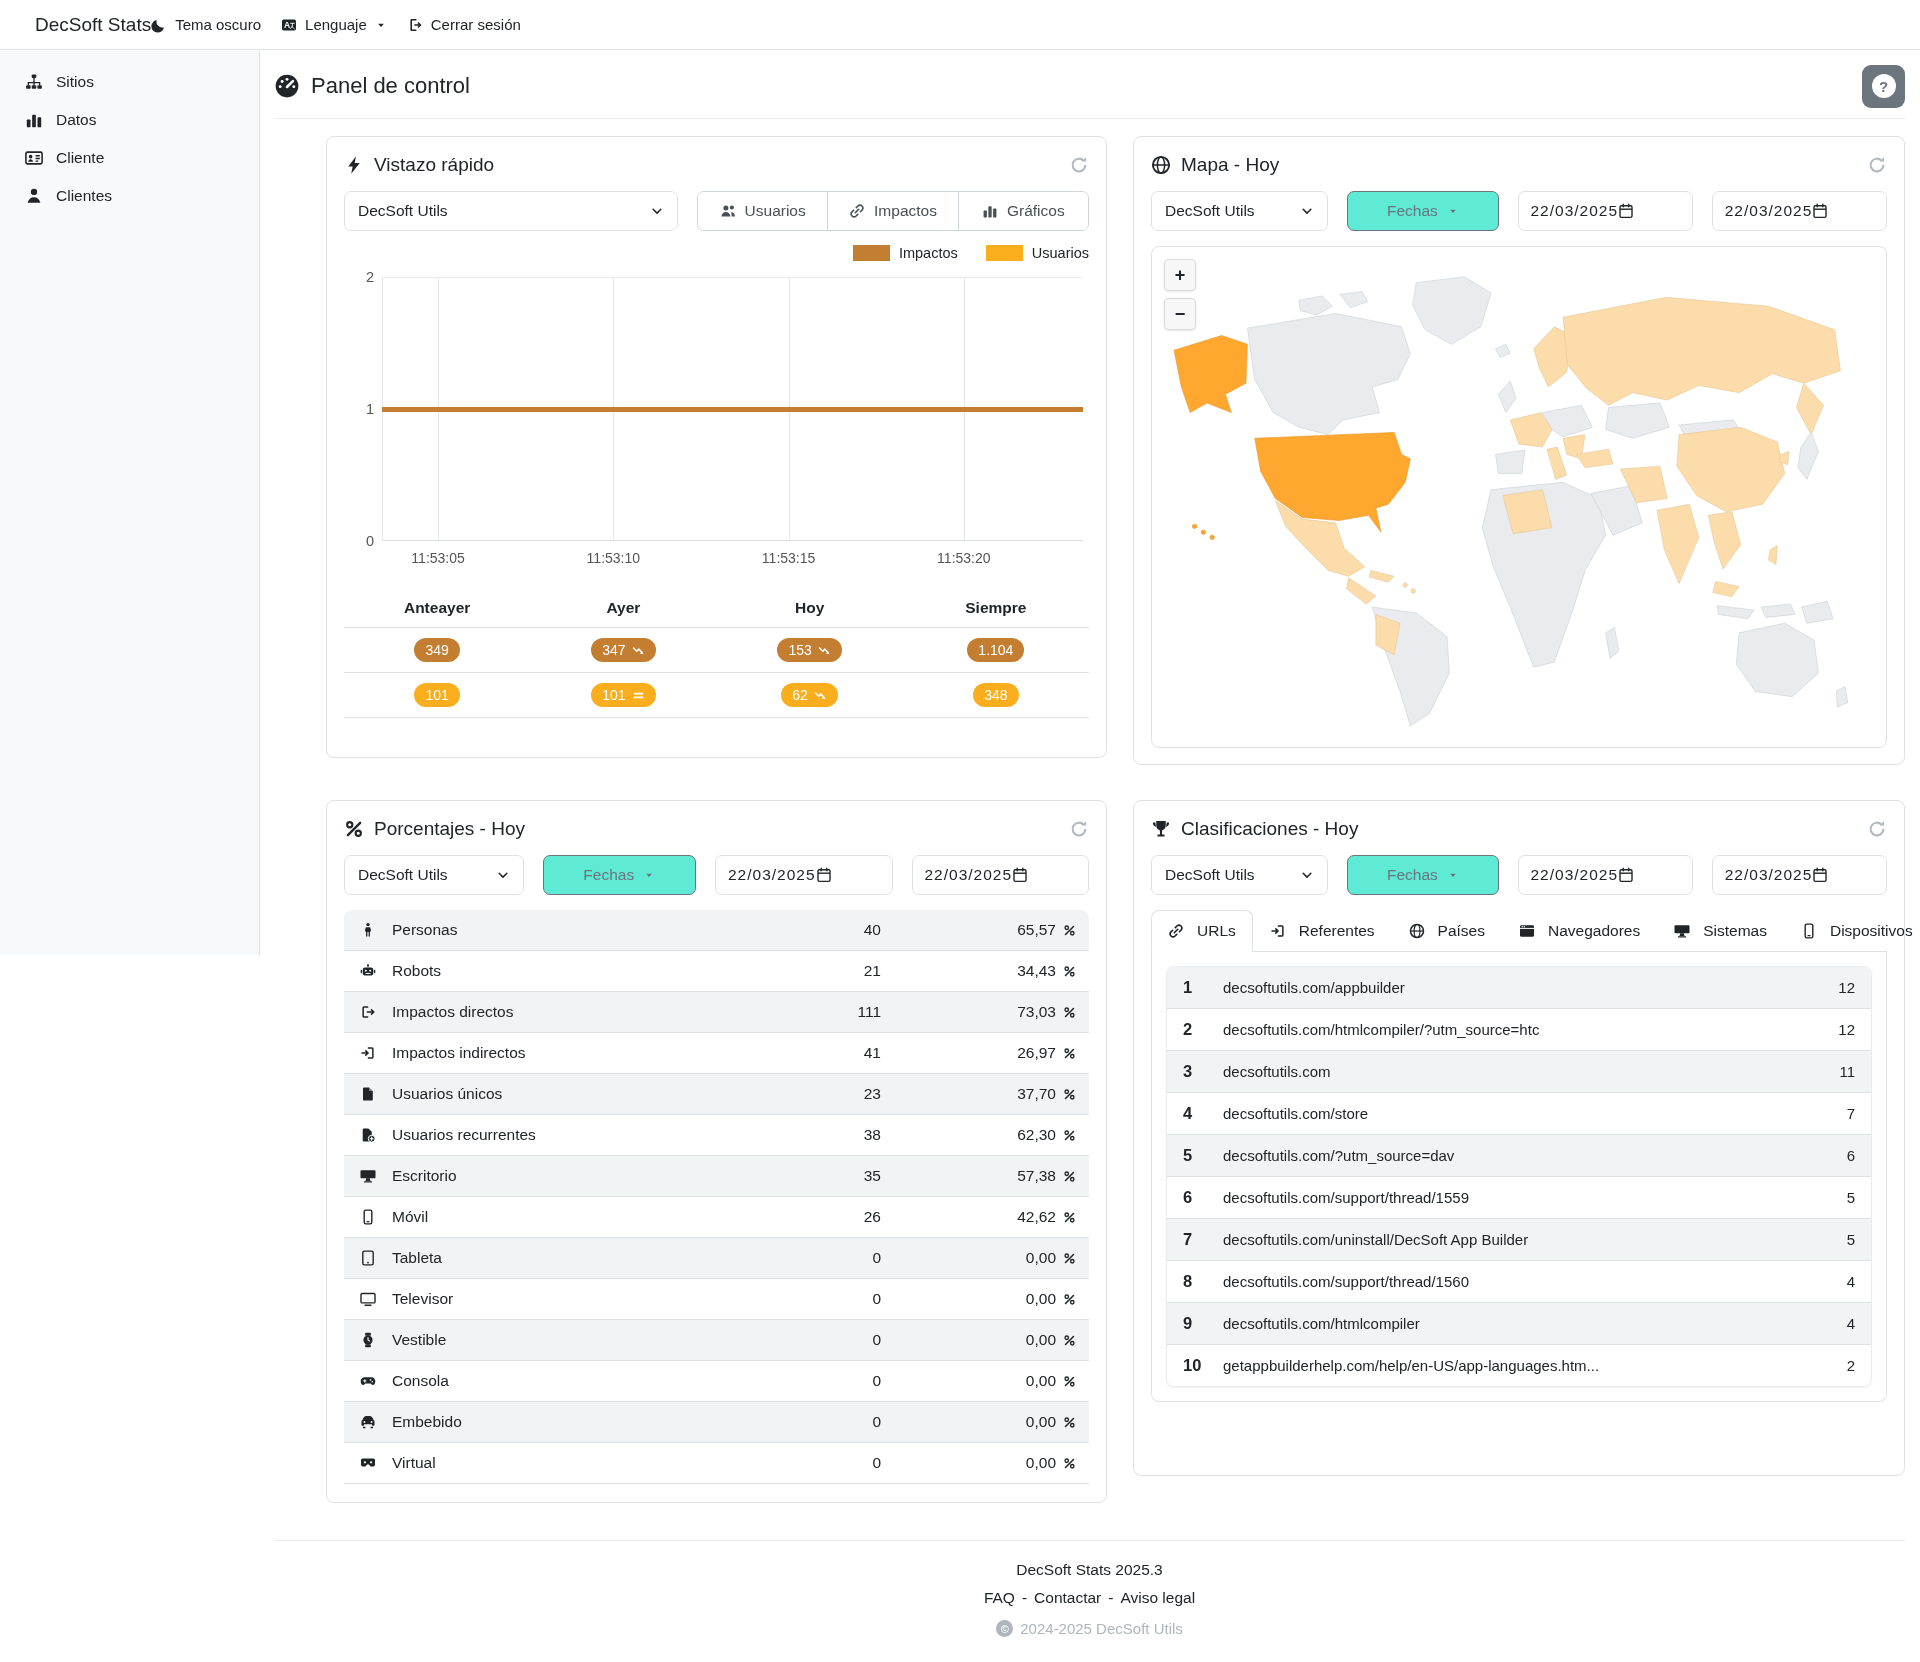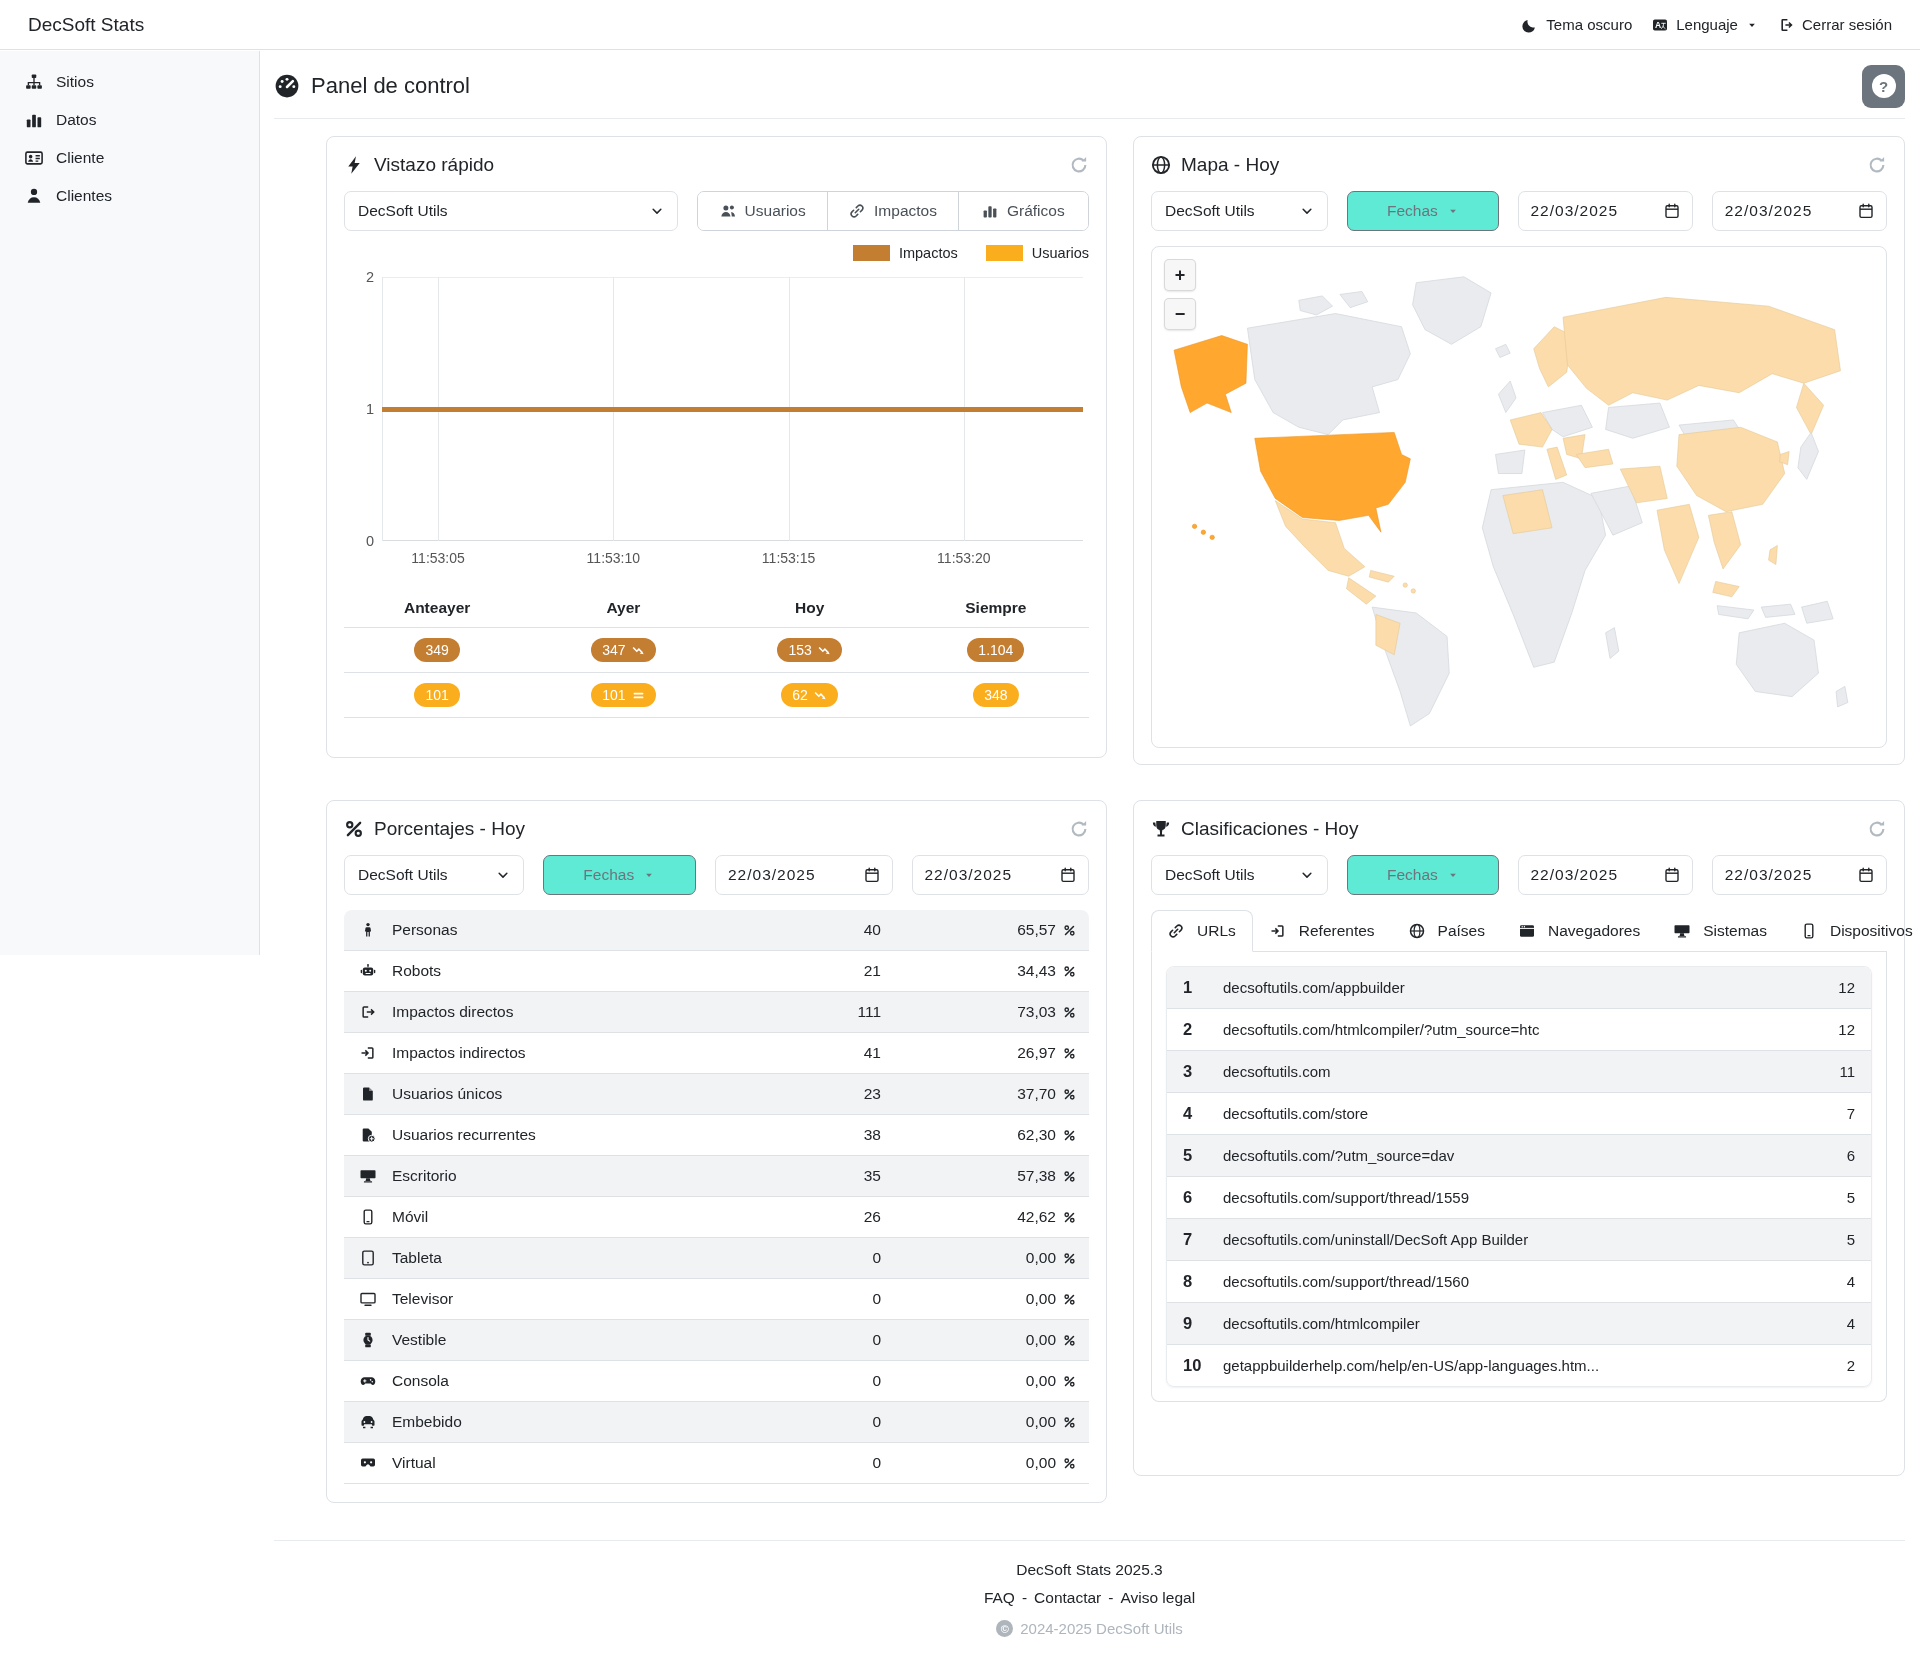--- a/index.html
+++ b/index.html
@@ -4,21 +4,21 @@
 <style>
   html,body{margin:0;padding:0}
   body{font-family:"Liberation Sans",sans-serif;color:#212529;background:#fff}
   .page{position:relative;width:1920px;height:1662px;overflow:hidden;background:#fff}
   .icon{display:block;flex:none}
   .s12{width:12px;height:12px}.s13{width:13px;height:13px}.s14{width:14px;height:14px}
   .s16{width:16px;height:16px}.s18{width:18px;height:18px}.s20{width:20px;height:20px}.s26{width:26px;height:26px}
 
   
   .navbar{position:absolute;top:0;left:0;right:0;height:50px;border-bottom:1px solid #dee2e6;
-    display:flex;align-items:center;justify-content:space-between;padding:0 28px;box-sizing:border-box;background:#fff}
+    display:flex;align-items:center;justify-content:flex-start;padding:0 35px;box-sizing:border-box;background:#fff}
   .brand{font-size:19px}
   .nav-right{display:flex;align-items:center;gap:20px;font-size:15px}
   .nav-item{display:flex;align-items:center;gap:8px;cursor:pointer}
 
   
   .sidebar{position:absolute;top:51px;left:0;width:260px;height:904px;background:#f8f9fa;
     border-right:1px solid #dee2e6;box-sizing:border-box;padding-top:12px}
   .side-item{display:flex;align-items:center;gap:13px;padding:10px 25px;font-size:15.5px;cursor:pointer}
 
   
@@ -36,21 +36,21 @@
   .card-rank{left:872px;top:749px;width:772px;height:676px}
   .card-title{display:flex;align-items:center;gap:10px;font-size:19px}
   .refresh{margin-left:auto;color:#b2bac1;cursor:pointer}
   .controls{margin-top:15px;display:flex;gap:19px}
   .select{height:40px;border:1px solid #dee2e6;border-radius:7px;display:flex;align-items:center;justify-content:space-between;
     padding:17px 13px;font-size:15.5px;box-sizing:border-box;background:#fff;cursor:pointer}
   .select .chev{color:#212529}
   .grow{flex:1}
   .btn-dates{flex:1;height:40px;border:1px solid #6c757d;border-radius:7px;color:#6c757d;background:#5eead4;
     display:flex;align-items:center;justify-content:center;gap:9px;font-size:15.5px;box-sizing:border-box;cursor:pointer}
-  .date-input{flex:1;height:40px;border:1px solid #dee2e6;border-radius:7px;display:flex;align-items:center;justify-content:space-between;
+  .date-input{flex:1;height:40px;border:1px solid #dee2e6;border-radius:7px;display:flex;align-items:center;
     padding:0 12px;font-size:15.5px;letter-spacing:1px;box-sizing:border-box;cursor:text}
   .btn-group{flex:1;display:flex;height:40px;border:1px solid #ced4da;border-radius:7px;overflow:hidden;box-sizing:border-box}
   .btn-group .gbtn{flex:1;display:flex;align-items:center;justify-content:center;gap:9px;font-size:15.5px;color:#495057;background:#fff;
     border-left:1px solid #ced4da;cursor:pointer}
   .btn-group .gbtn:first-child{border-left:none}
   .w334{width:334px;flex:none}
 
   
   .legend{margin-top:14px;display:flex;justify-content:flex-end;align-items:center;gap:28px;font-size:14.5px}
   .leg-item{display:flex;align-items:center;gap:9px}

